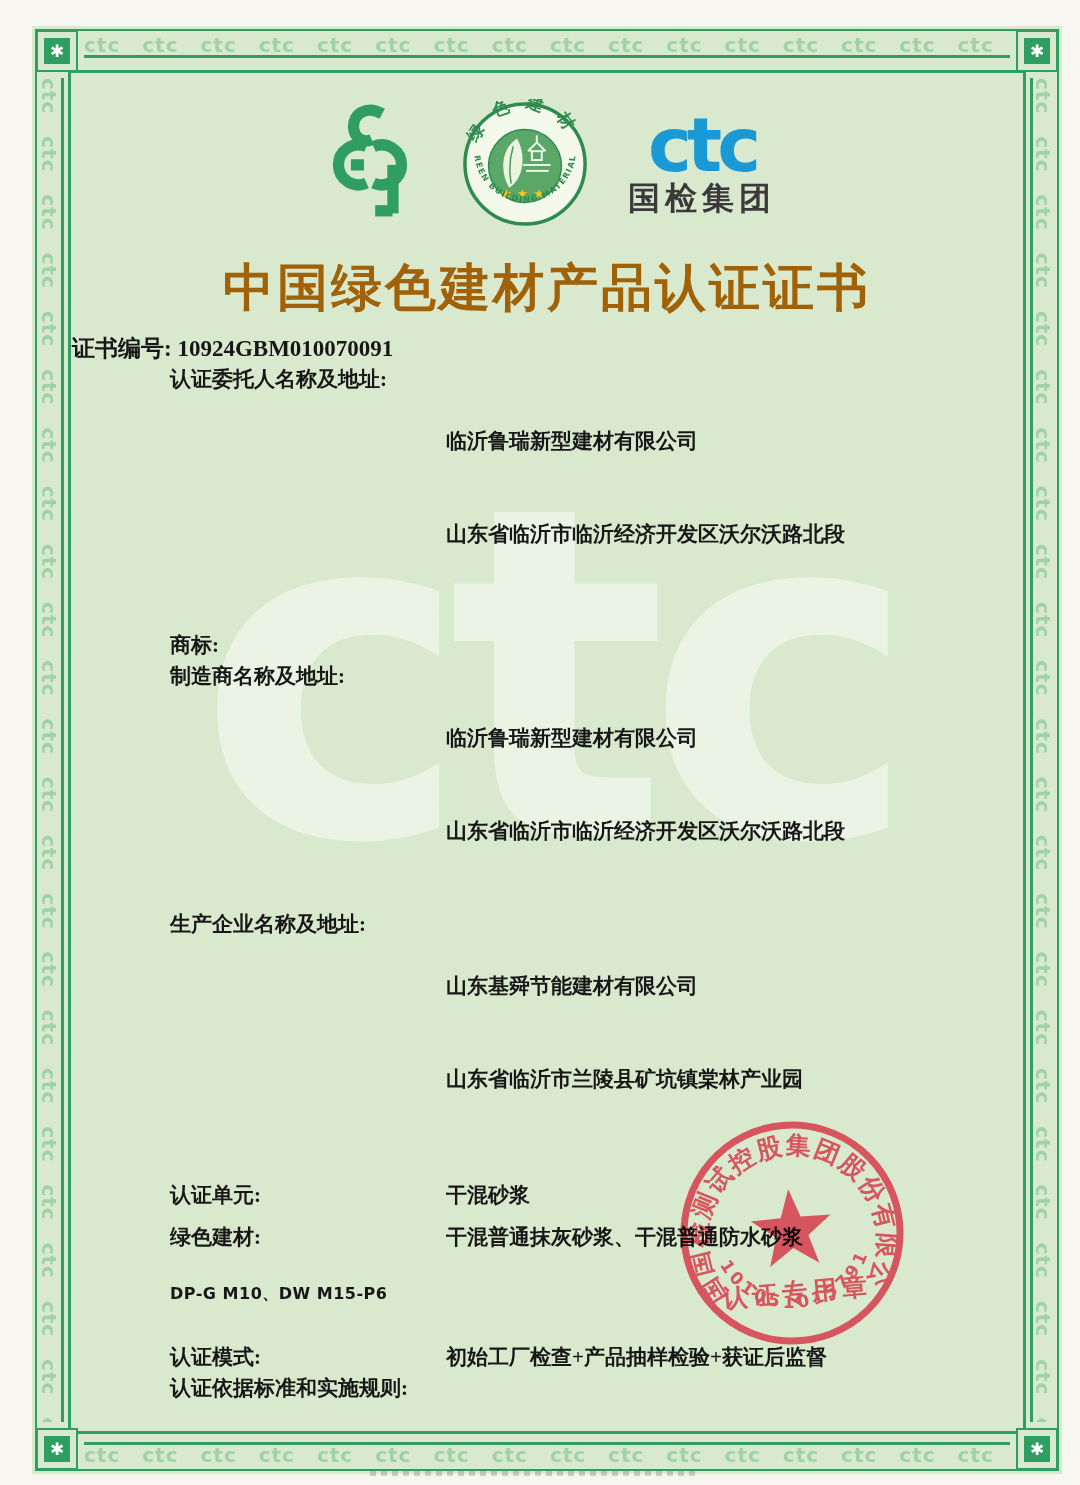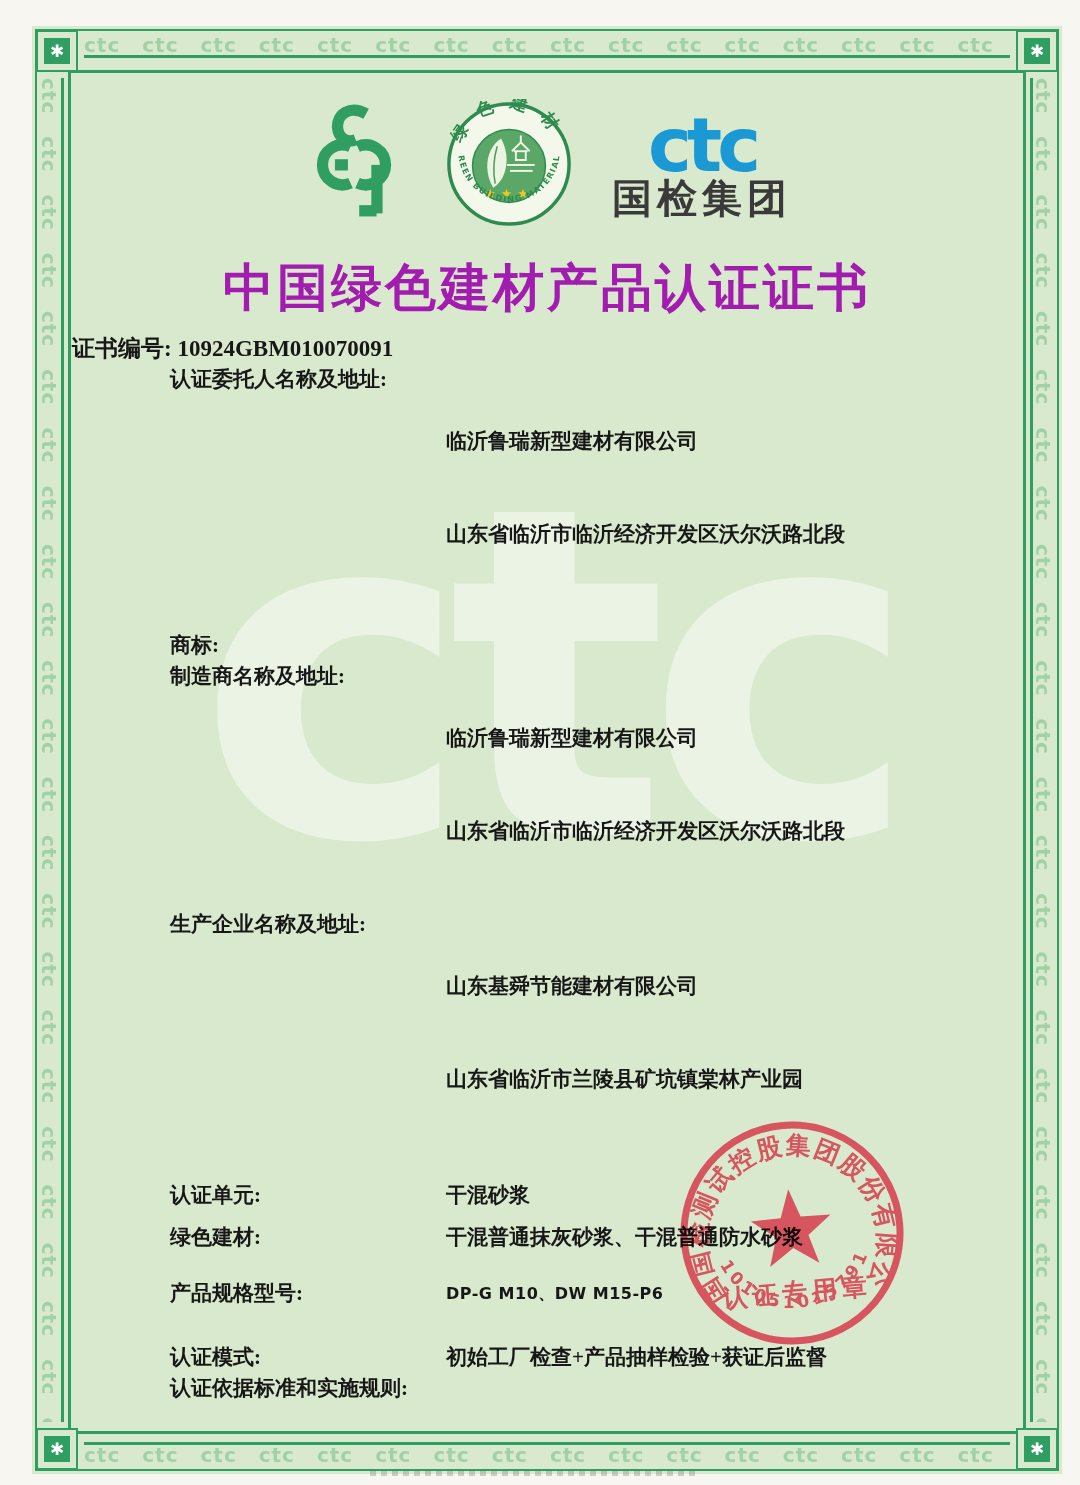--- a/index.html
+++ b/index.html
@@ -28,22 +28,22 @@
   .innerframe{position:absolute;left:36px;right:36px;top:44px;bottom:40px;border:3px solid var(--green);}
   
   .watermark{position:absolute;left:0;right:0;top:420px;text-align:center;font-family:var(--sans);
      font-weight:900;font-size:460px;line-height:1;letter-spacing:-22px;color:rgba(255,255,255,.48);z-index:0;}
   
   .content{position:absolute;left:40px;right:40px;top:70px;bottom:50px;z-index:1;
            font-weight:700;color:var(--ink);font-size:21px;line-height:31px;}
   .logos{display:flex;align-items:center;justify-content:center;gap:38px;height:128px;margin-top:4px;}
   .ctcblock{text-align:center;}
   .ctcword{font-family:var(--sans);font-weight:900;font-size:74px;line-height:.85;color:#1a99d5;letter-spacing:-5px;}
-  .ctcsub{font-size:40px;letter-spacing:5px;color:#3a3a3a;margin-top:6px;font-family:var(--sans);font-weight:700;}
-  .title{margin-top:30px;text-align:center;font-size:51px;line-height:1.2;color:#a21caf;letter-spacing:3px;}
+  .ctcsub{font-size:32px;letter-spacing:5px;color:#3a3a3a;margin-top:6px;font-family:var(--sans);font-weight:700;}
+  .title{margin-top:30px;text-align:center;font-size:51px;line-height:1.2;color:#a16207;letter-spacing:3px;}
   .certno{margin-top:14px;text-align:left;font-size:23px;}
   .row{display:flex;padding-left:98px;white-space:pre-wrap;}
   .row .lbl{width:276px;flex:none;}
   .row .vals{flex:1;}
   .din{font-family:var(--sans);font-size:16px;letter-spacing:.5px;}
   .stamp{position:absolute;left:602px;top:1019px;width:236px;height:236px;transform:rotate(-5deg);
          opacity:.88;mix-blend-mode:multiply;z-index:2;}
   .smudge{position:absolute;left:370px;top:1471px;width:330px;height:5px;opacity:.4;
     background:repeating-linear-gradient(90deg,#8a8a8a 0 6px,transparent 6px 11px);}
 </style>
@@ -149,21 +149,20 @@
       </div>
       <div class="row" style="margin-top:23px">
         <div class="lbl">认证单元:</div>
         <div class="vals">干混砂浆</div>
       </div>
       <div class="row" style="margin-top:11px">
         <div class="lbl">绿色建材:</div>
         <div class="vals">干混普通抹灰砂浆、干混普通防水砂浆</div>
       </div>
       <div class="row" style="margin-top:25px">
-        <div class="lbl">产品规格型号:</div>
         <div class="vals din">DP-G M10、DW M15-P6</div>
       </div>
       <div class="row" style="margin-top:33px">
         <div class="lbl">认证模式:</div>
         <div class="vals">初始工厂检查+产品抽样检验+获证后监督</div>
       </div>
       <div class="row">
         <div class="lbl">认证依据标准和实施规则:</div>
         <div class="vals din">
           

